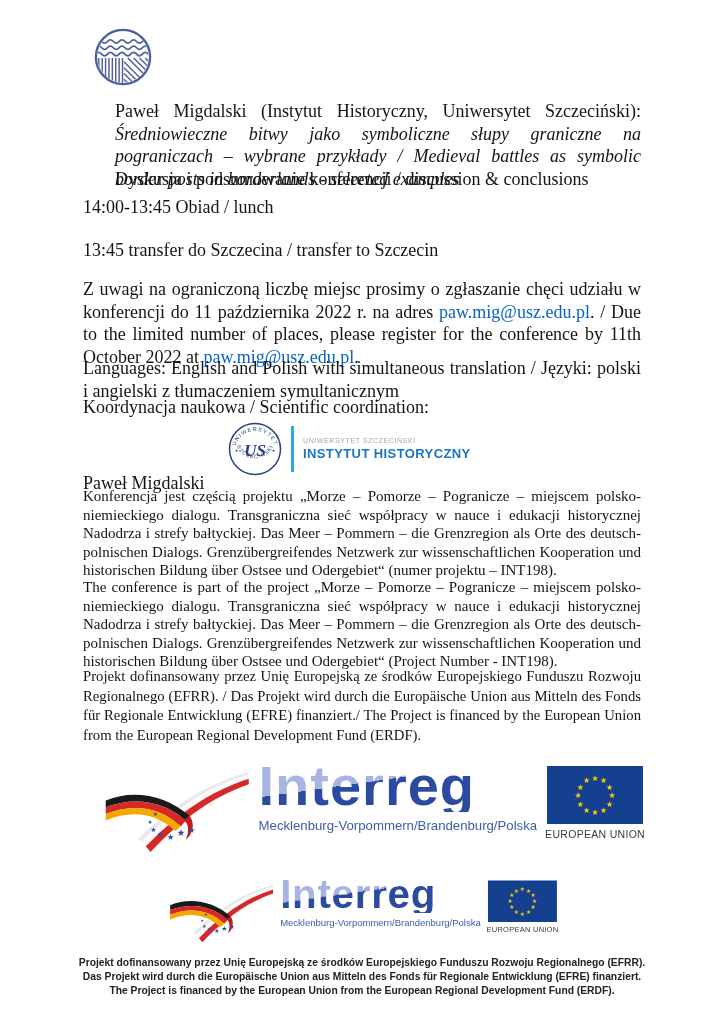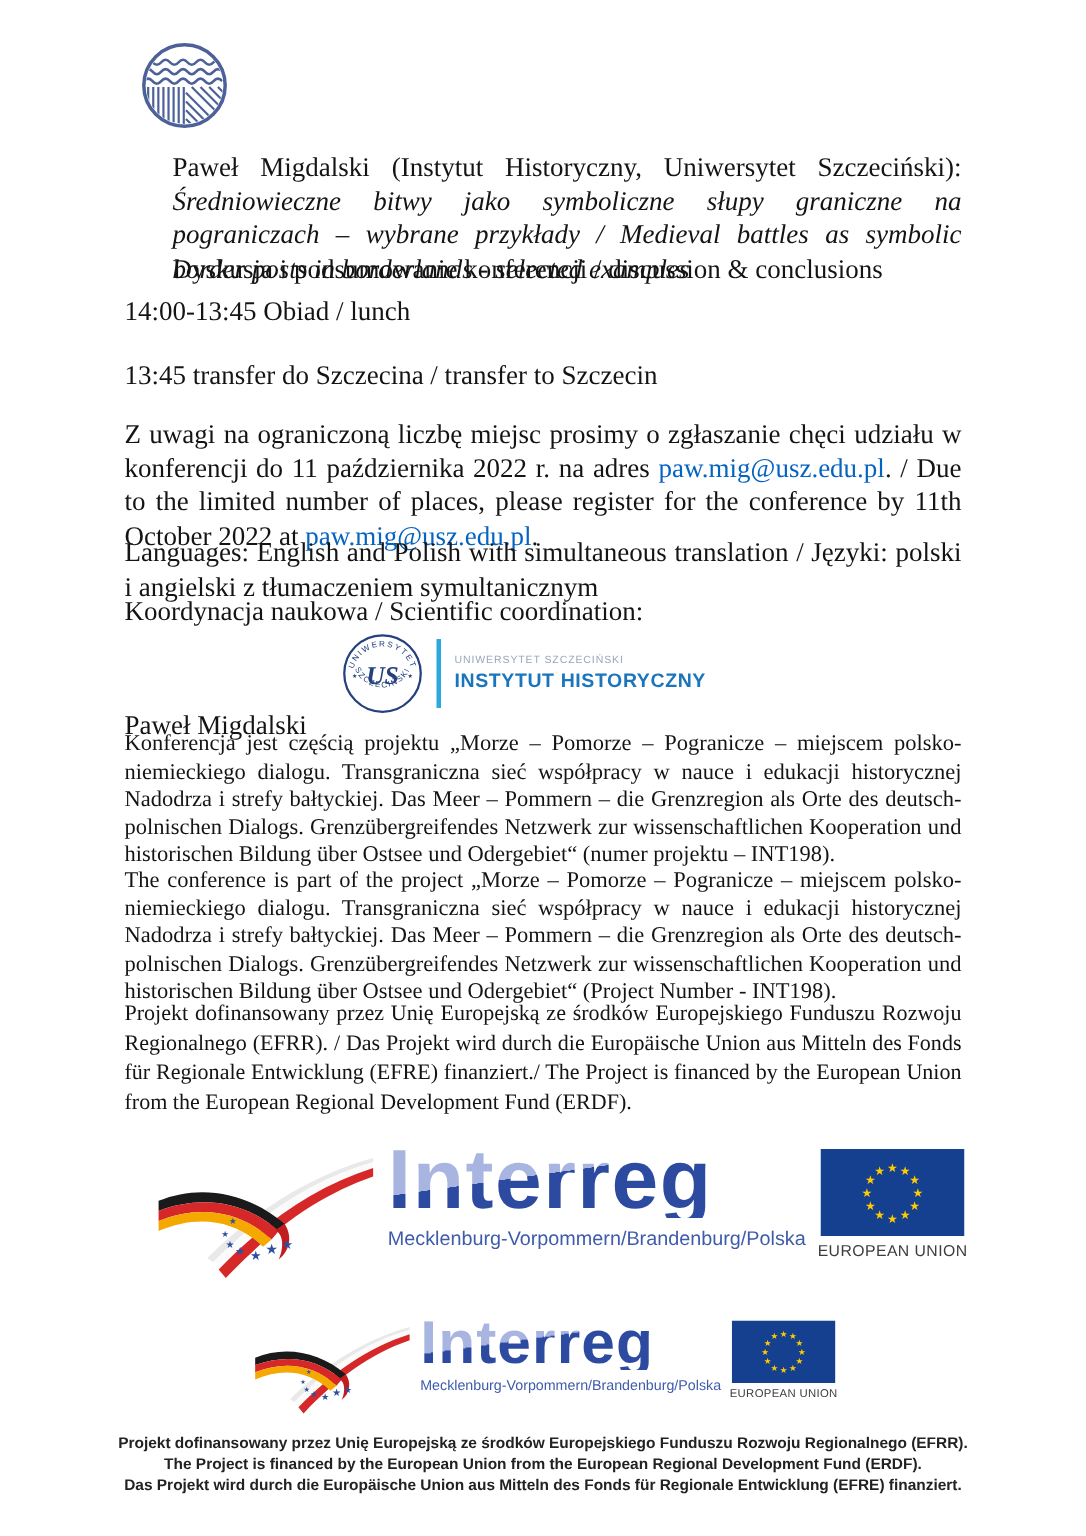--- a/index.html
+++ b/index.html
@@ -204,17 +204,17 @@
     <div class="eu-col">
       <svg width="96" height="58" viewBox="0 0 96 58">
         <use href="#euflag"></use>
       </svg>
       <div class="eu-label">EUROPEAN UNION</div>
     </div>
   </div>
 
   <div class="abs footer">
     <div>Projekt dofinansowany przez Unię Europejską ze środków Europejskiego Funduszu Rozwoju Regionalnego (EFRR).</div>
+    <div>Das Projekt wird durch die Europäische Union aus Mitteln des Fonds für Regionale Entwicklung (EFRE) finanziert.</div>
     <div>The Project is financed by the European Union from the European Regional Development Fund (ERDF).</div>
-    <div>Das Projekt wird durch die Europäische Union aus Mitteln des Fonds für Regionale Entwicklung (EFRE) finanziert.</div>
   </div>
 
 </div>
 
 </body></html>

